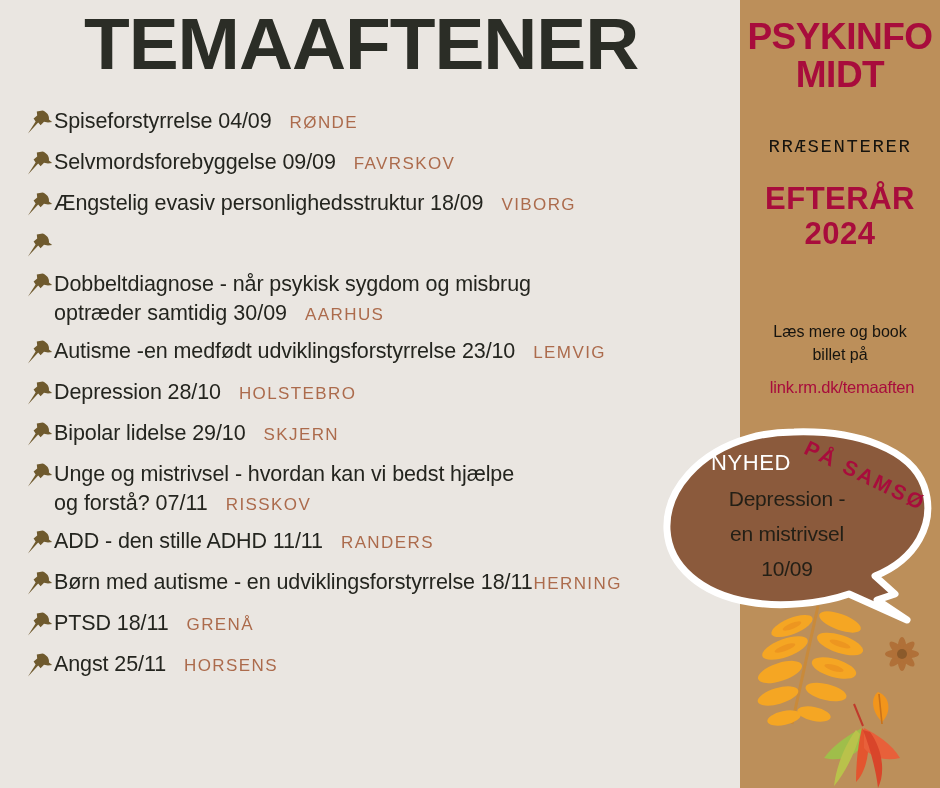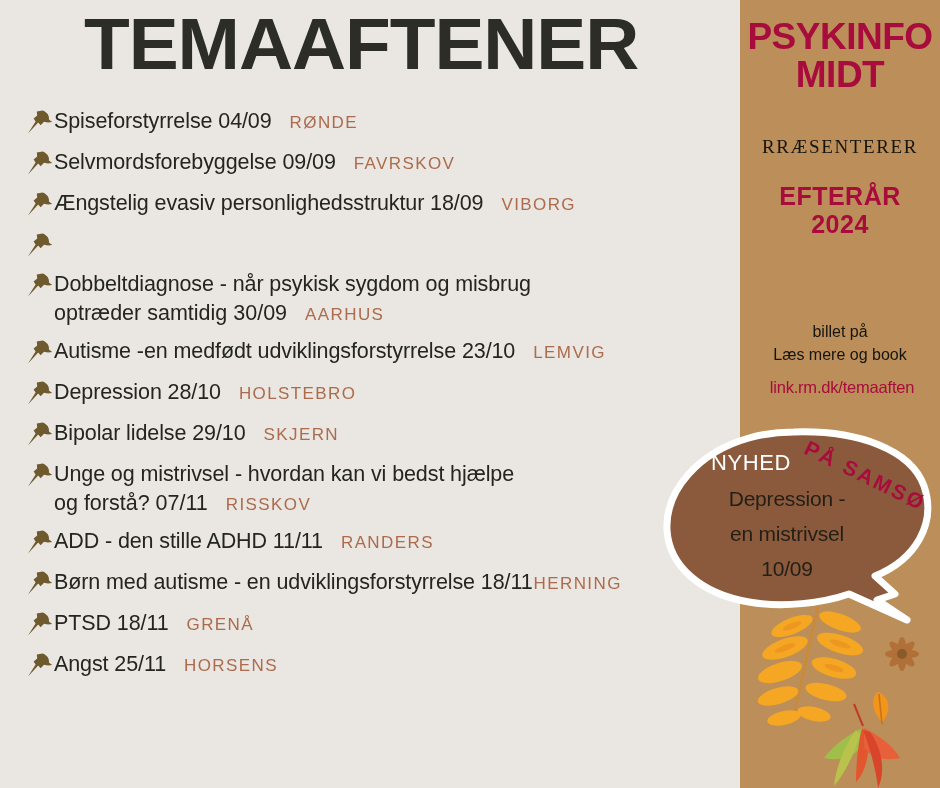--- a/index.html
+++ b/index.html
@@ -38,30 +38,30 @@
     font-family: "Liberation Sans", sans-serif;
   }
   .panel-presents {
     position: absolute;
     left: 0; top: 136px;
     width: 200px;
     text-align: center;
     color: #16140f;
     font-size: 19px;
     letter-spacing: 1.6px;
-    font-family: Liberation Serif, serif;
+    font-family: Liberation Mono, monospace;
   }
   .panel-season {
     position: absolute;
     left: 0; top: 182px;
     width: 200px;
     text-align: center;
     color: #A80C3C;
     font-weight: bold;
-    font-size: 25px;
+    font-size: 31px;
     line-height: 1.12;
     letter-spacing: 0.5px;
   }
   .panel-book {
     position: absolute;
     left: 0; top: 320px;
     width: 200px;
     text-align: center;
     color: #16140f;
     font-size: 16px;
@@ -201,22 +201,22 @@
     <div class="panel-brand">
       <div>PSYKINFO</div>
       <div>MIDT</div>
     </div>
     <div class="panel-presents">RRÆSENTERER</div>
     <div class="panel-season">
       <div>EFTERÅR</div>
       <div>2024</div>
     </div>
     <div class="panel-book">
+      <div>Læs mere og book</div>
       <div>billet på</div>
-      <div>Læs mere og book</div>
     </div>
     <div class="panel-link">link.rm.dk/temaaften</div>
   </div>
 
   <div id="title">TEMAAFTENER</div>
 
   <div id="event-list">
       <div class="event-row">
         <span class="pin-icon">
           <svg width="30" height="30" viewBox="0 0 30 30">

